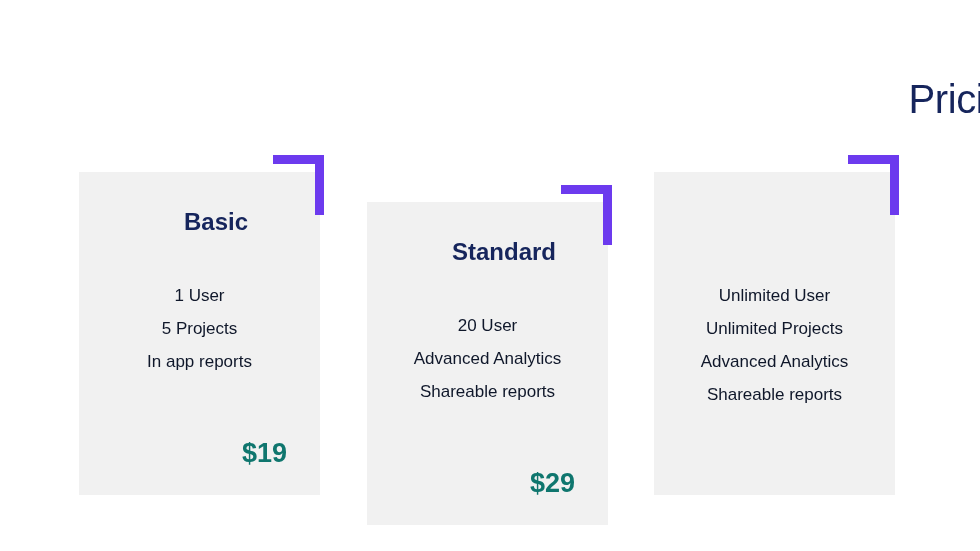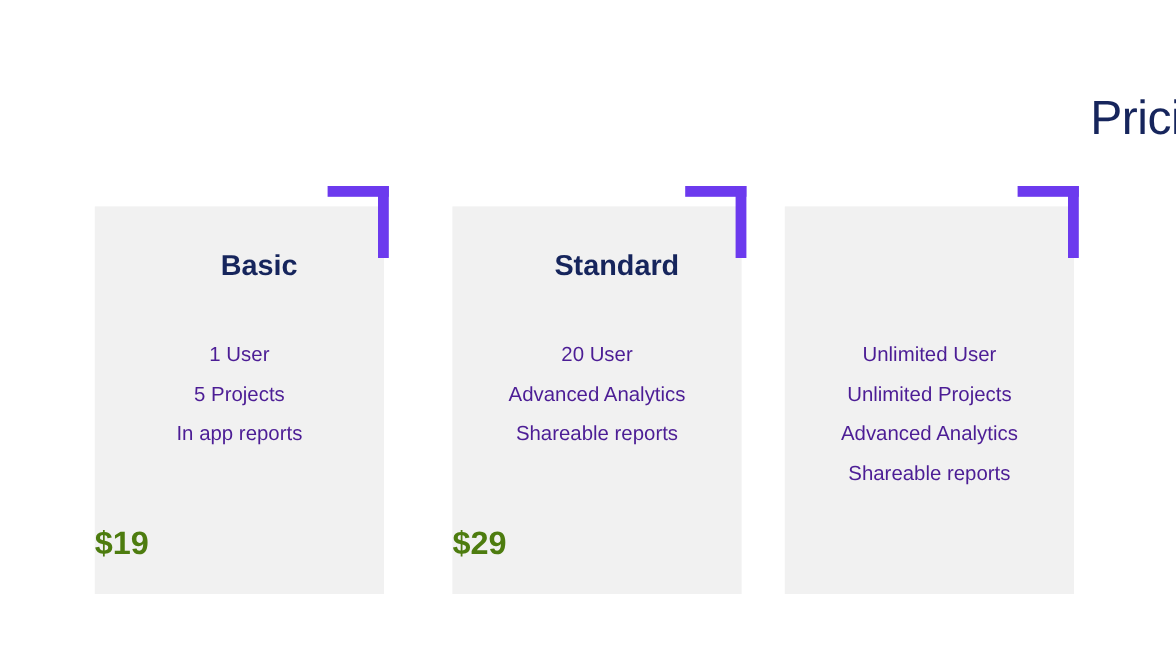--- a/index.html
+++ b/index.html
@@ -39,21 +39,21 @@
   }
 
   .plan-card {
     position: absolute;
     top: 172px;
     width: 241px;
     height: 323px;
     background: #f1f1f1;
   }
   .plan-card.pos-0 { left: 79px; }
-  .plan-card.pos-1 { left: 377px; }
+  .plan-card.pos-1 { left: 367px; margin-top: 30px; }
   .plan-card.pos-2 { left: 654px; }
 
   
   .corner-accent {
     position: absolute;
     top: -17px;
     left: 194px;
     width: 51px;
     height: 60px;
     pointer-events: none;
@@ -95,33 +95,33 @@
     margin: 0;
     padding: 0;
     list-style: none;
   }
   .feature-item {
     height: 33px;
     line-height: 33px;
     text-align: center;
     font-size: 17px;
     font-weight: 400;
-    color: #4c1d95;
+    color: #0f172a;
     white-space: nowrap;
   }
 
   .plan-price {
     position: absolute;
     top: 265px;
     left: 0;
     width: 208px;
-    text-align: left;
+    text-align: right;
     font-size: 27px;
     font-weight: bold;
-    color: #4d7c0f;
+    color: #0f766e;
     line-height: 1.2;
   }
 </style>
 </head>
 <body>
 
 <h1 id="page-title">Pricing</h1>
 
 <div id="cards">
     <div class="plan-card pos-0">

